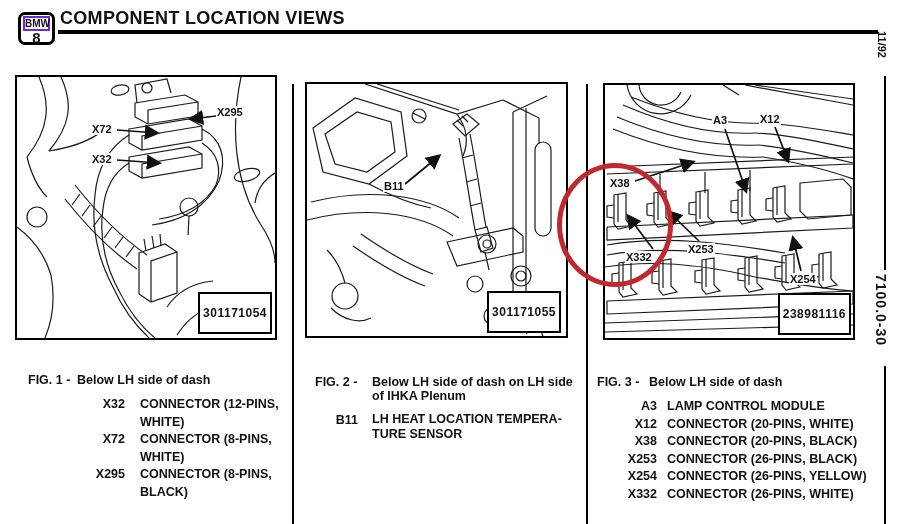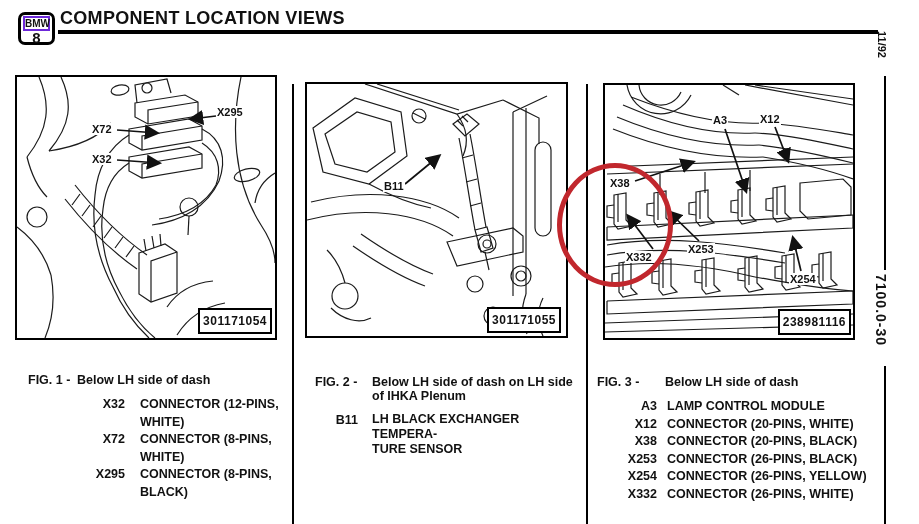--- a/index.html
+++ b/index.html
@@ -30,36 +30,36 @@
 
   
   .figure { position:absolute; border:2px solid #000; background:#fff; }
   .fig1 { left:15px;  top:75px; width:262px; height:265px; }
   .fig2 { left:305px; top:82px; width:263px; height:256px; }
   .fig3 { left:603px; top:83px; width:252px; height:257px; }
   .figure svg { position:absolute; left:0; top:0; }
   .callout { position:absolute; font-size:11px; font-weight:bold; background:#fff;
              padding:0 1px; line-height:12px; white-space:nowrap; }
   .plate { position:absolute; border:2px solid #000; background:#fff; font-size:12px;
-           font-weight:bold; line-height:14px; padding:4px 3px; letter-spacing:0.5px; }
+           font-weight:bold; line-height:14px; padding:12px 3px; letter-spacing:0.5px; }
 
   
   .highlight-circle { position:absolute; left:557px; top:163px; width:116px; height:124px;
                       border:5px solid #c1272d; border-radius:50%; z-index:6; }
 
   
   .caption { position:absolute; font-size:12.5px; font-weight:bold;margin-top:15px; }
   .cap1 { left:28px;  top:358px; width:262px; }
   .cap2 { left:315px; top:360px; width:268px; }
   .cap3 { left:597px; top:360px; width:270px; }
   .cap-head { display:flex; line-height:14px; }
   .cap-fig { flex:none; }
   .cap1 .cap-fig { width:49px; }
   .cap2 .cap-fig { width:57px; }
-  .cap3 .cap-fig { width:68px; }
+  .cap3 .cap-fig { width:52px; }
   .cap-title { white-space:pre-line; }
   .cap-items { margin-top:9px; }
   .cap-row { display:flex; line-height:17.5px; }
   .cap-key { flex:none; text-align:right; }
   .cap1 .cap-key { width:97px; }
   .cap2 .cap-key { width:43px; }
   .cap3 .cap-key { width:60px; }
   .cap-desc { white-space:pre-line; }
   .cap1 .cap-desc { margin-left:15px; }
   .cap2 .cap-desc { margin-left:14px; line-height:15px; }
@@ -293,21 +293,21 @@
 
   <div class="caption cap2">
     <div class="cap-head">
       <span class="cap-fig">FIG. 2 -</span>
       <span class="cap-title">Below LH side of dash on LH side
 of IHKA Plenum</span>
     </div>
     <div class="cap-items">
       <div class="cap-row">
         <span class="cap-key">B11</span>
-        <span class="cap-desc">LH BLACK EXCHANGER TEMPERA-
+        <span class="cap-desc">LH HEAT LOCATION TEMPERA-
 TURE SENSOR</span>
       </div>
     </div>
   </div>
 
   <div class="caption cap3">
     <div class="cap-head">
       <span class="cap-fig">FIG. 3 -</span>
       <span class="cap-title">Below LH side of dash</span>
     </div>

